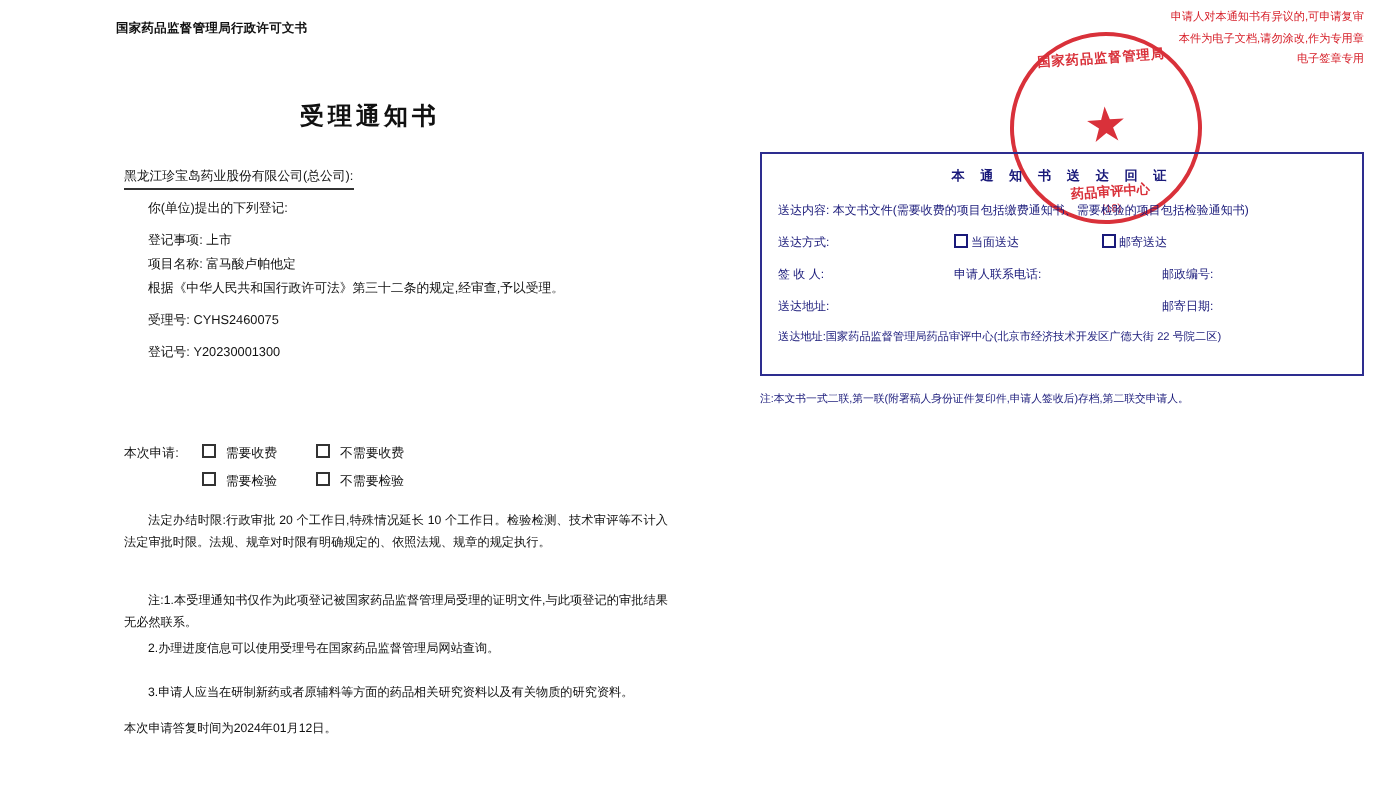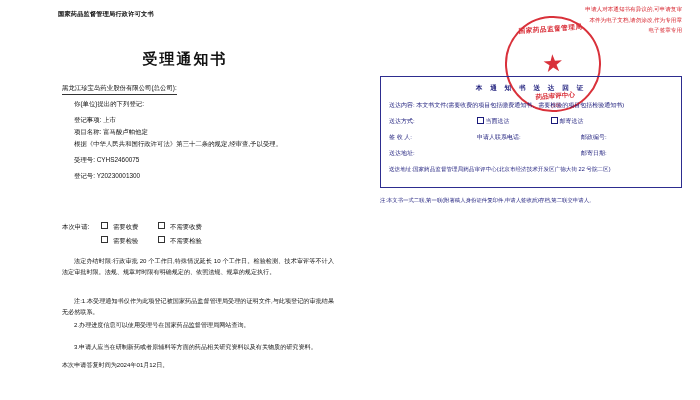--- a/index.html
+++ b/index.html
@@ -36,21 +36,21 @@
     font-weight: bold;
     letter-spacing: 0.2px;
     color: #111;
   }
   .doc-title {
     position: absolute;
     left: 0;
     right: 0;
     top: 50px;
     text-align: center;
-    font-size: 15px;
+    font-size: 12px;
     font-weight: bold;
     letter-spacing: 2px;
   }
   .applicant {
     position: absolute;
     left: 62px;
     top: 84px;
     font-size: 6.4px;
     border-bottom: 0.7px solid #333;
     padding-bottom: 1px;

